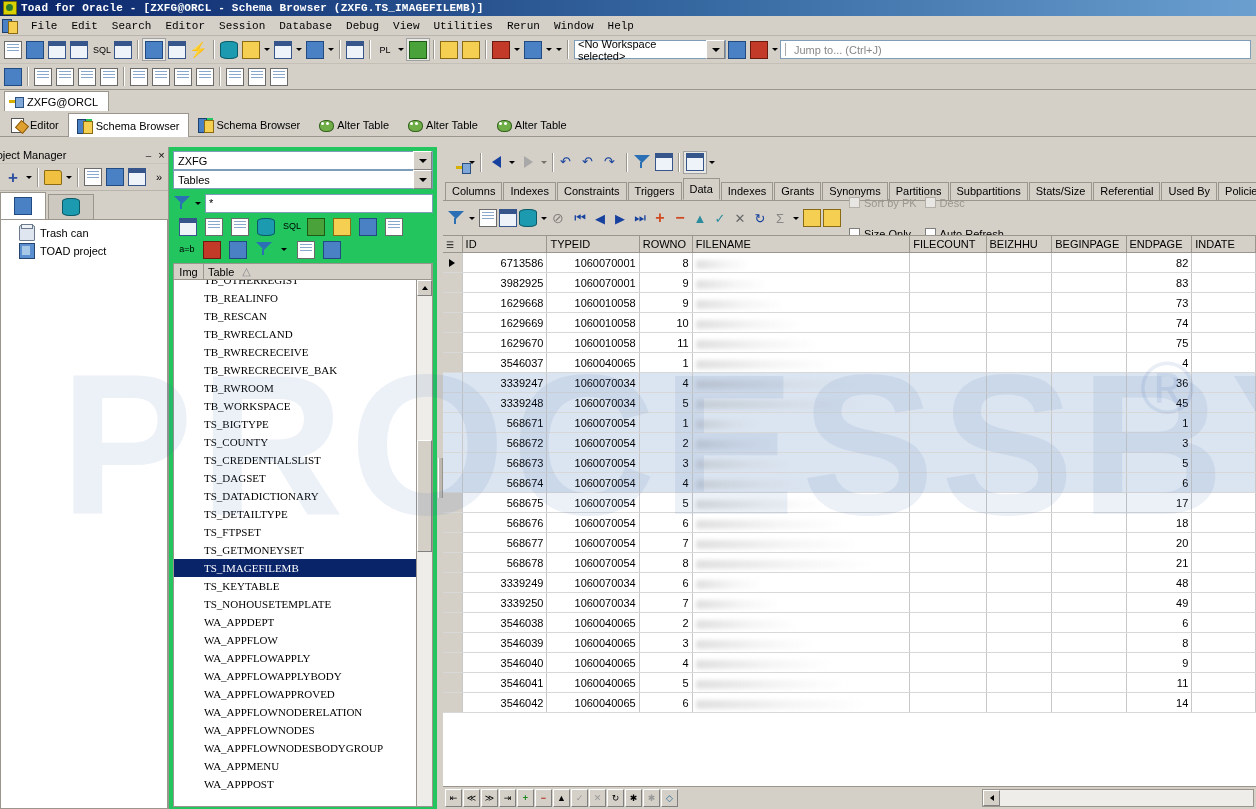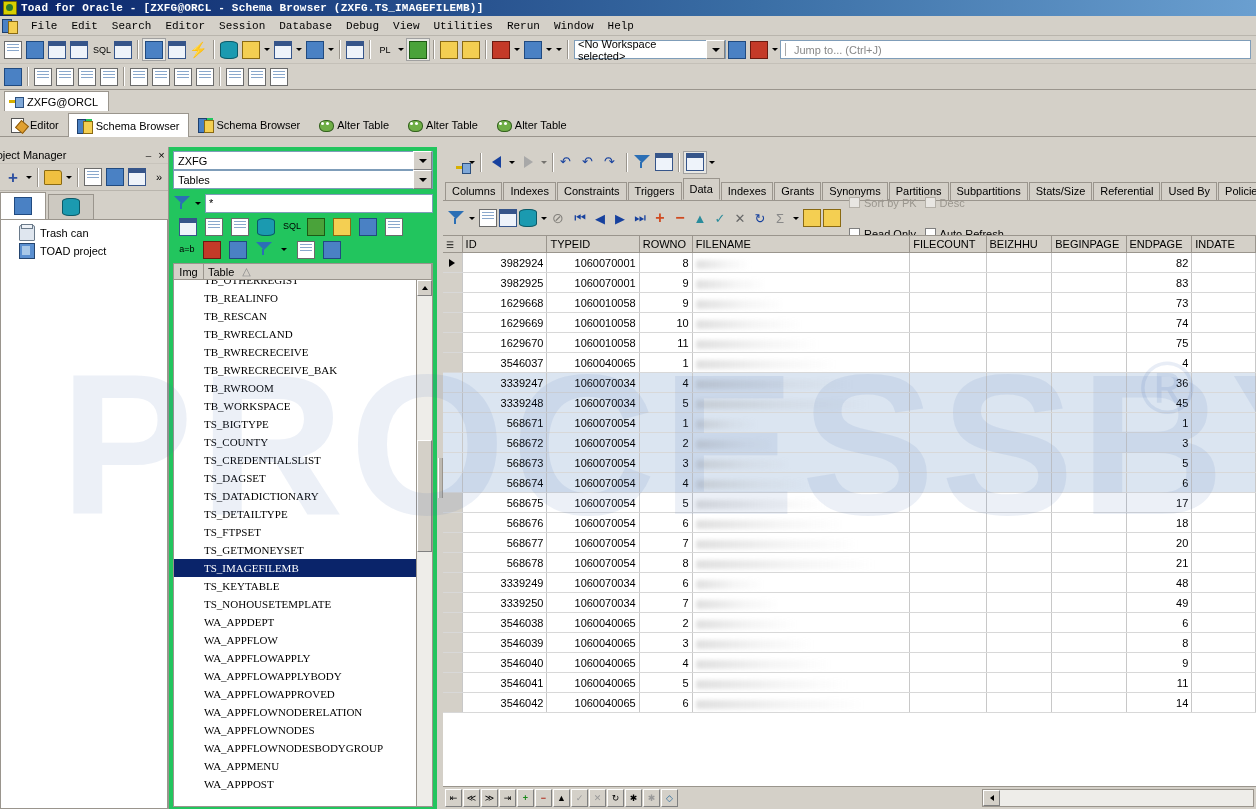--- a/index.html
+++ b/index.html
@@ -690,21 +690,21 @@
         <span class="gbtn">
             <span class="ic ic-yellow"></span>
           </span>
         <div class="chk-col">
           <label class="chk disabled">
             <span class="box"></span>
             <span>Sort by PK</span>
           </label>
           <label class="chk">
             <span class="box"></span>
-            <span>Read Only</span>
+            <span>Size Only</span>
           </label>
         </div>
         <div class="chk-col">
           <label class="chk disabled">
             <span class="box"></span>
             <span>Desc</span>
           </label>
           <label class="chk">
             <span class="box"></span>
             <span>Auto Refresh</span>
@@ -739,21 +739,21 @@
                   <th>BEGINPAGE</th>
                   <th>ENDPAGE</th>
                   <th>INDATE</th>
                 </tr>
               </thead>
             <tbody id="dgBody">
                 <tr class="">
                   <td class="col-ind">
                     <div class="cur-arrow"></div>
                   </td>
-                  <td class="num">3982924</td>
+                  <td class="num">6713586</td>
                   <td class="num">1060070001</td>
                   <td class="num">8</td>
                   <td>
                     <div class="blur" style="width:55px"></div>
                   </td>
                   <td class="num"></td>
                   <td></td>
                   <td class="num"></td>
                   <td class="num">82</td>
                   <td></td>

